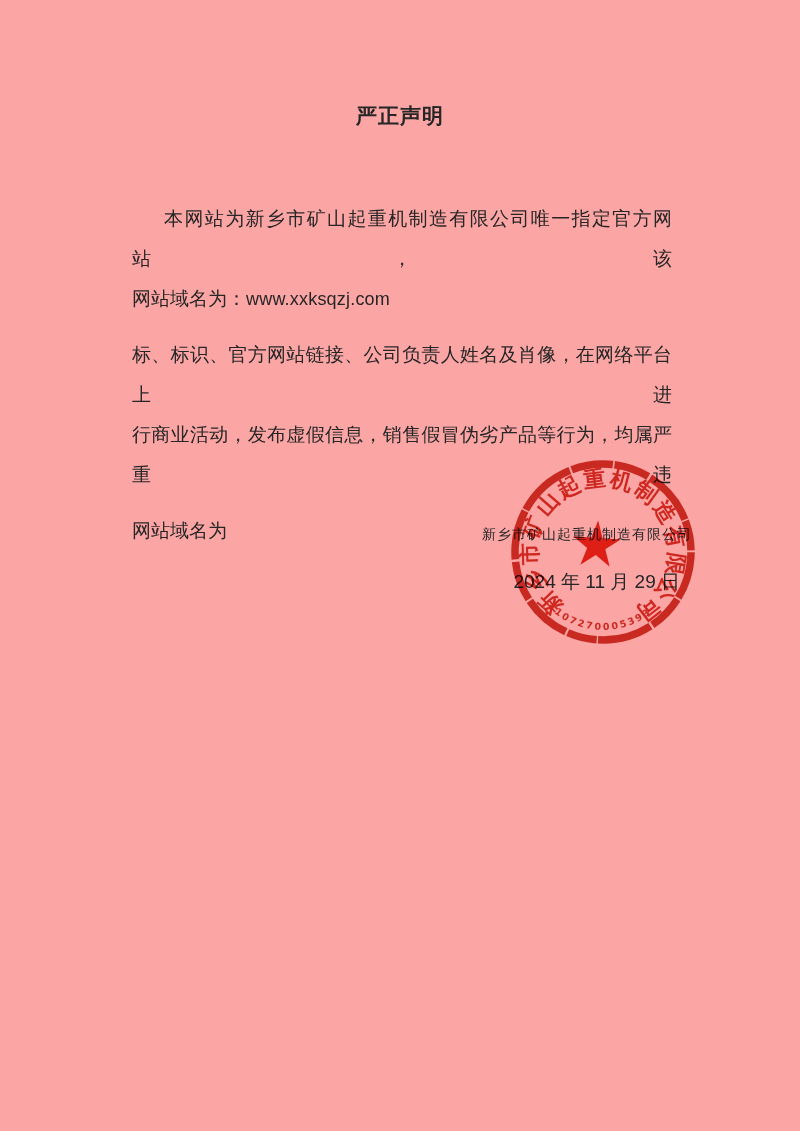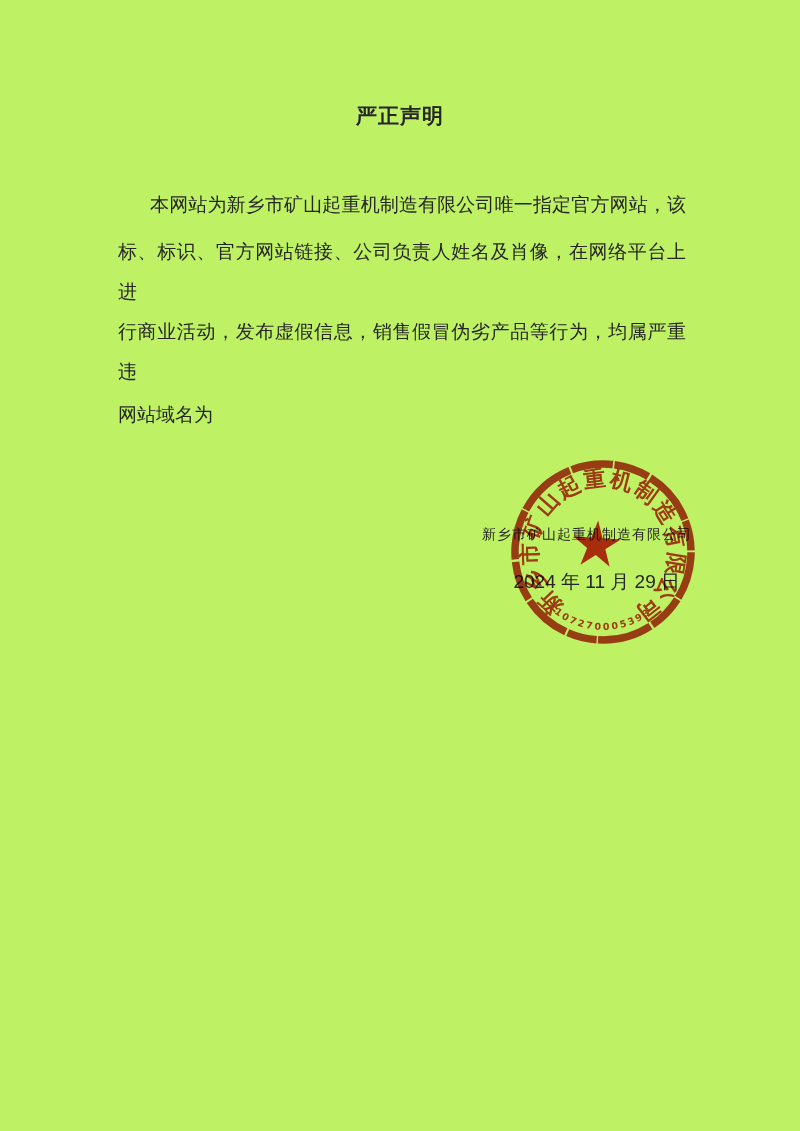--- a/index.html
+++ b/index.html
@@ -1,30 +1,30 @@
 <!DOCTYPE html>
 <html><head>
 <meta charset="utf-8">
 <style>
   html,body{margin:0;padding:0;}
   body{
     width:800px;height:1131px;background:#ffffff;position:relative;
     font-family:"Liberation Serif","DejaVu Serif",serif;color:#262626;
     overflow:hidden;
   }
-  .page{position:absolute;inset:0;background:#bef264;}
+  .page{position:absolute;inset:0;background:#fca5a5;}
   .doc-title{
     position:absolute;top:101px;left:0;width:100%;text-align:center;
     font-size:21px;line-height:30px;font-weight:bold;letter-spacing:1px;
   }
   .content{
     position:absolute;left:116px;top:183px;width:572px;
     font-size:19px;line-height:40px;z-index:2;
   }
-  .para{margin:2px;}
+  .para{margin:16px;}
   .para2{margin-top:7px;}
   .closing{margin-top:3px;}
   .line{white-space:nowrap;}
   .fill{text-align:justify;text-align-last:justify;white-space:normal;}
   .indent{text-indent:32px;}
   .url{
     font-family:"Liberation Sans","DejaVu Sans",sans-serif;
     font-size:18px;letter-spacing:0.2px;
   }
   .signature{
@@ -53,20 +53,21 @@
 </head>
 <body>
 
 <div class="page">
 
   <div class="doc-title">严正声明</div>
 
   <div class="content">
     <div class="para para1">
       <div class="line fill indent">本网站为新乡市矿山起重机制造有限公司唯一指定官方网站，该</div>
+      <div class="line"><span>网站域名为：</span><span class="url">www.xxksqzj.com</span></div>
     </div>
     <div class="para para2">
       <div class="line fill">标、标识、官方网站链接、公司负责人姓名及肖像，在网络平台上进</div>
       <div class="line fill">行商业活动，发布虚假信息，销售假冒伪劣产品等行为，均属严重违</div>
     </div>
     <div class="para closing">网站域名为</div>
   </div>
 
   <div class="signature">新乡市矿山起重机制造有限公司</div>
   <div class="sign-date">2024 年 11 月 29 日</div>

